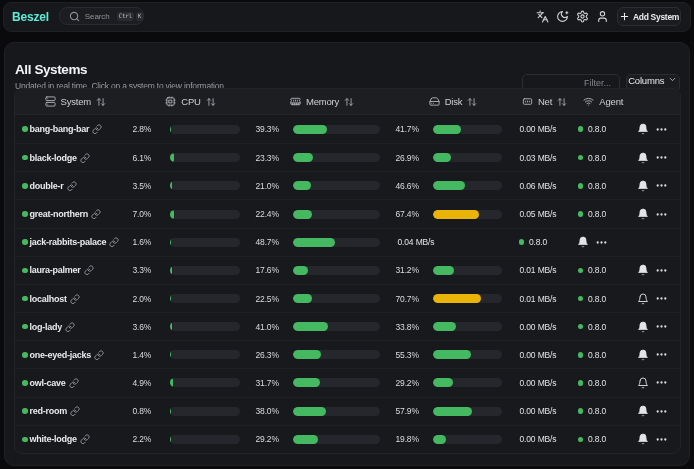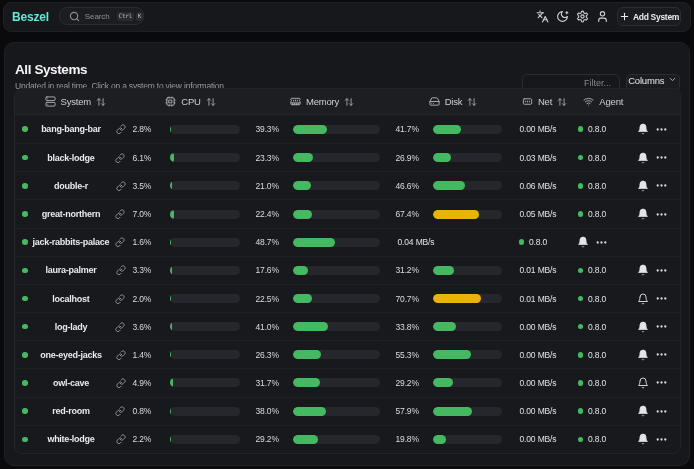--- a/index.html
+++ b/index.html
@@ -99,21 +99,21 @@
     font-size:9.5px; font-weight:500; letter-spacing:-0.2px; color:#cfcfd3;justify-content:center;
   }
   .th .col-icon { color:#b2b2ba; }
   .th .sort-icon { color:#b2b2ba; }
   .th-system { padding-left:10px; }
   .th-cpu, .th-memory, .th-disk { padding-left:7px; }
   .th-net { padding-left:9px; }
   .th-agent { padding-left:8px; }
 
   .td { display:flex; align-items:center; min-width:0; }
-  .td-system { padding-left:7px; gap:2px;justify-content:space-between; }
+  .td-system { padding-left:7px; gap:2px; }
   .status-dot { width:5.5px; height:5.5px; border-radius:50%; flex:0 0 auto; }
   .sys-name {
     font-size:9px; font-weight:600; letter-spacing:-0.25px; color:#eaeaec; white-space:nowrap;
   }
   .link-icon { color:#8b8b93; margin-left:1px; }
 
   .td-meter { padding:0 9px 0 7px; gap:16px; }
   .pct { width:21px; flex:0 0 auto; font-size:8.5px; letter-spacing:-0.15px; color:#dcdcdf; white-space:nowrap; }
   .meter { flex:1 1 auto; height:9px; border-radius:9px; background:#26272c; overflow:hidden; position:relative; }
   .meter-fill { position:absolute; left:0; top:0; bottom:0; border-radius:9px; }

